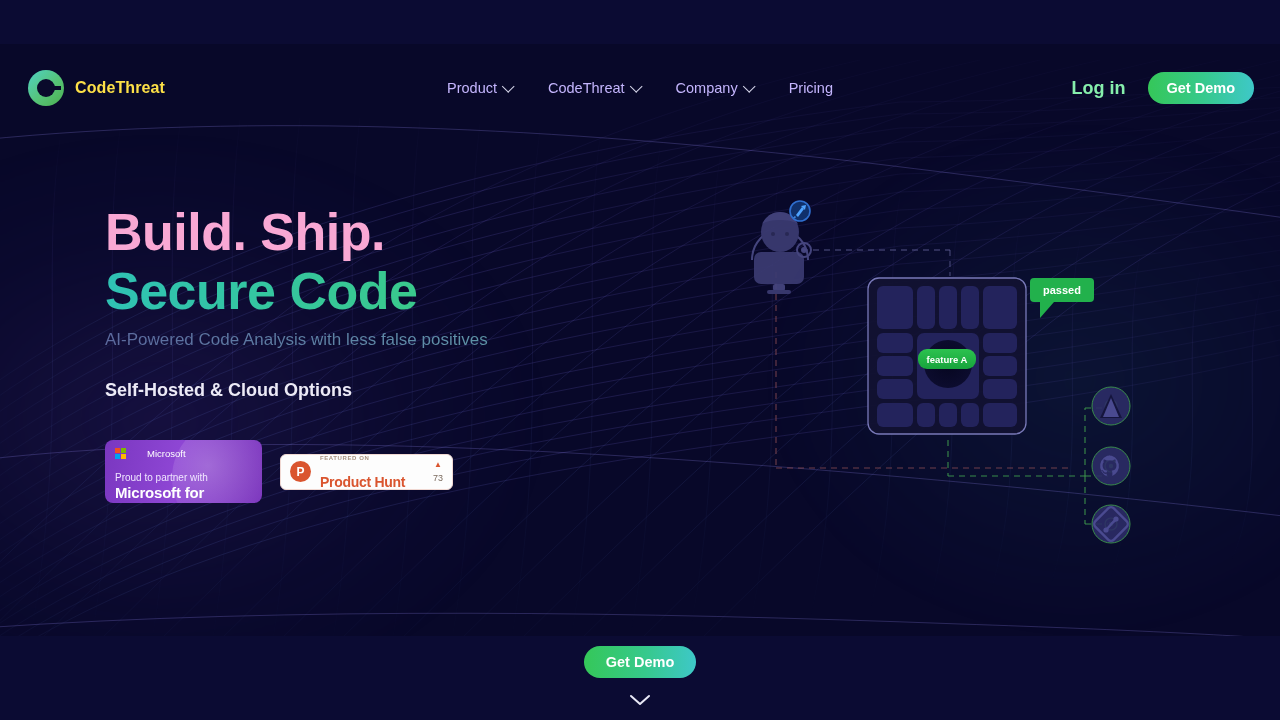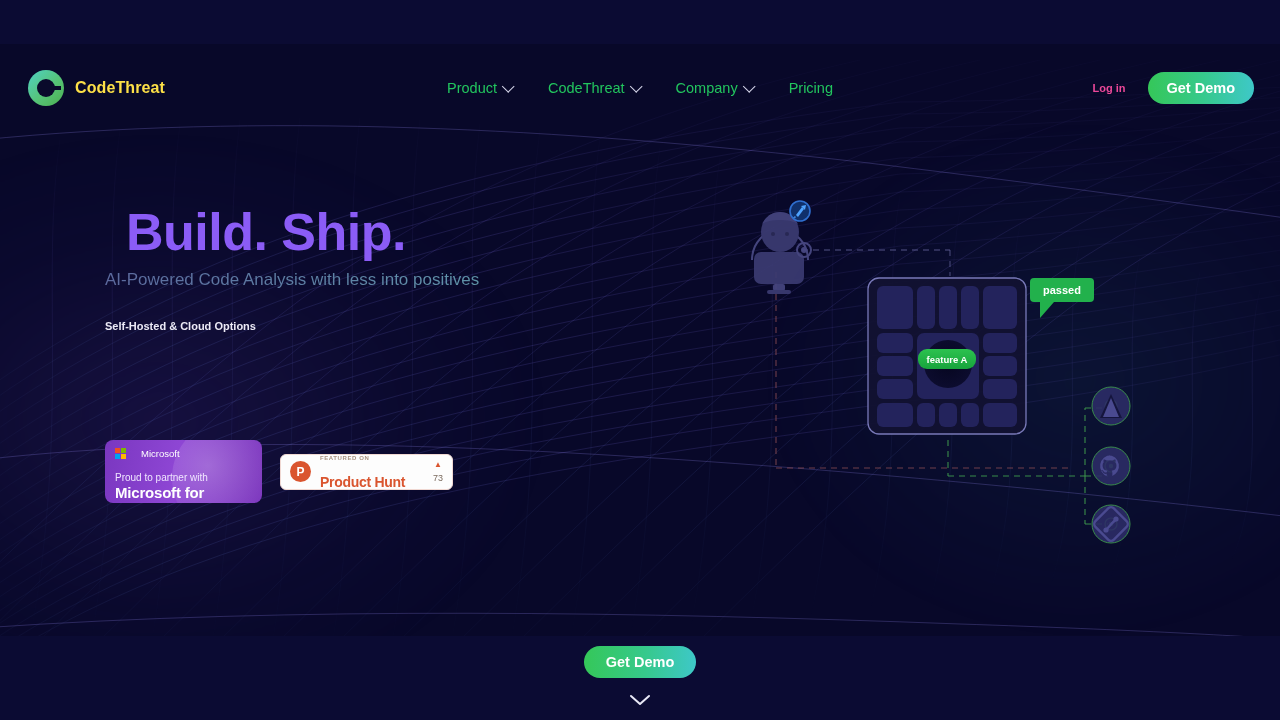--- a/index.html
+++ b/index.html
@@ -59,76 +59,76 @@
   }
 
   .nav {
     position:absolute; left:0; right:0; top:0; height:56px;
     display:flex; align-items:center; justify-content:center; gap:36px;
     pointer-events:none;
   }
   .nav-item {
     pointer-events:auto;
     display:flex; align-items:center; gap:6px;
-    font-size:14.5px; color:#22c55e; cursor:pointer;
+    font-size:14.5px; color:#c4b5fd; cursor:pointer;
     white-space:nowrap;
   }
   .chev {
     display:inline-block; width:9px; height:9px;
     border-right:1.6px solid #d5d5ea; border-bottom:1.6px solid #d5d5ea;
     transform:rotate(45deg) translate(-1px,-2px);
   }
 
   .header-right {
     margin-left:auto; margin-right:26px; display:flex; align-items:center; gap:22px;
   }
-  .login-link { font-size:11px; font-weight:700; color:#ec4899; cursor:pointer; }
+  .login-link { font-size:18px; font-weight:700; color:#86efac; cursor:pointer; }
   .btn-demo {
     display:inline-flex; align-items:center; justify-content:center;
     height:32px; padding:0 19px; border-radius:17px;
     background:linear-gradient(90deg,#35c759 0%,#36c98c 52%,#3ec8c8 100%);
     color:#fff; font-size:14.5px; font-weight:700; cursor:pointer;
     border:none;
   }
 
   
   .hero { position:absolute; left:105px; top:205px; z-index:15; width:620px; }
   .h-line1 {
     font-size:52px; font-weight:700; line-height:1.05;
-    color:#8b5cf6; letter-spacing:-.5px;margin-left:21px;
+    color:#f9a8d4; letter-spacing:-.5px;
   }
   .h-line2 {
     font-size:52px; font-weight:700; line-height:1.12;
     letter-spacing:-.5px; margin-top:2px;
     background:linear-gradient(90deg,#2fc2b4 0%,#39c98e 48%,#4ad35a 100%);
     -webkit-background-clip:text; background-clip:text; color:transparent;
   }
   .sub {
     font-size:17px; line-height:1.45; margin-top:8px; font-weight:400;
     background:linear-gradient(90deg,#5c6a9e 0%,#5f8fa8 55%,#49a88f 100%);
     -webkit-background-clip:text; background-clip:text; color:transparent;
   }
   .self-hosted {
-    margin-top:28px; font-size:11px; font-weight:700; color:#eceaf6;
+    margin-top:28px; font-size:18px; font-weight:700; color:#eceaf6;
   }
 
   
   .badges { position:absolute; left:105px; top:440px; display:flex; align-items:center; gap:18px; z-index:16; }
 
   .ms-badge {
     position:relative; width:157px; height:63px; border-radius:8px;
     background:linear-gradient(100deg,#7a37c0 0%,#8e46d4 45%,#7b35bd 100%);
     overflow:hidden; padding:8px 10px; cursor:pointer;
   }
   .ms-badge::after{
     content:""; position:absolute; right:-30px; top:-22px; width:120px; height:120px;
     border-radius:50%;
     background:radial-gradient(circle at 30% 40%, rgba(255,255,255,.22), rgba(255,255,255,0) 62%);
   }
-  .ms-row { display:flex; align-items:center; gap:15px; position:relative; z-index:2; }
+  .ms-row { display:flex; align-items:center; gap:21px; position:relative; z-index:2; }
   .ms-squares { width:11px; height:11px; display:grid; grid-template-columns:1fr 1fr; grid-template-rows:1fr 1fr; gap:1px; flex:none; }
   .ms-squares i { display:block; }
   .ms-squares i:nth-child(1){ background:#f25022; }
   .ms-squares i:nth-child(2){ background:#7fba00; }
   .ms-squares i:nth-child(3){ background:#00a4ef; }
   .ms-squares i:nth-child(4){ background:#ffb900; }
   .ms-word { font-size:9.5px; color:#fff; font-weight:400; }
   .ms-sub { position:relative; z-index:2; font-size:10px; color:#f0e6ff; margin-top:13px; }
   .ms-title { position:relative; z-index:2; font-size:15px; font-weight:700; color:#fff; margin-top:1px; letter-spacing:-.2px; }
 
@@ -298,21 +298,22 @@
   </div>
 
   <div class="header-right">
     <div class="login-link">Log in</div>
     <button class="btn-demo">Get Demo</button>
   </div>
 </div>
 
 <div class="hero">
   <div class="h-line1">Build. Ship.</div>
-  <div class="sub">AI-Powered Code Analysis with less into positives</div>
+  <div class="h-line2">Secure Code</div>
+  <div class="sub">AI-Powered Code Analysis with less false positives</div>
   <div class="self-hosted">Self-Hosted &amp; Cloud Options</div>
 </div>
 
 <div class="badges">
 
   <div class="ms-badge">
     <div class="ms-row">
       <span class="ms-squares">
           <i></i>
           <i></i>

